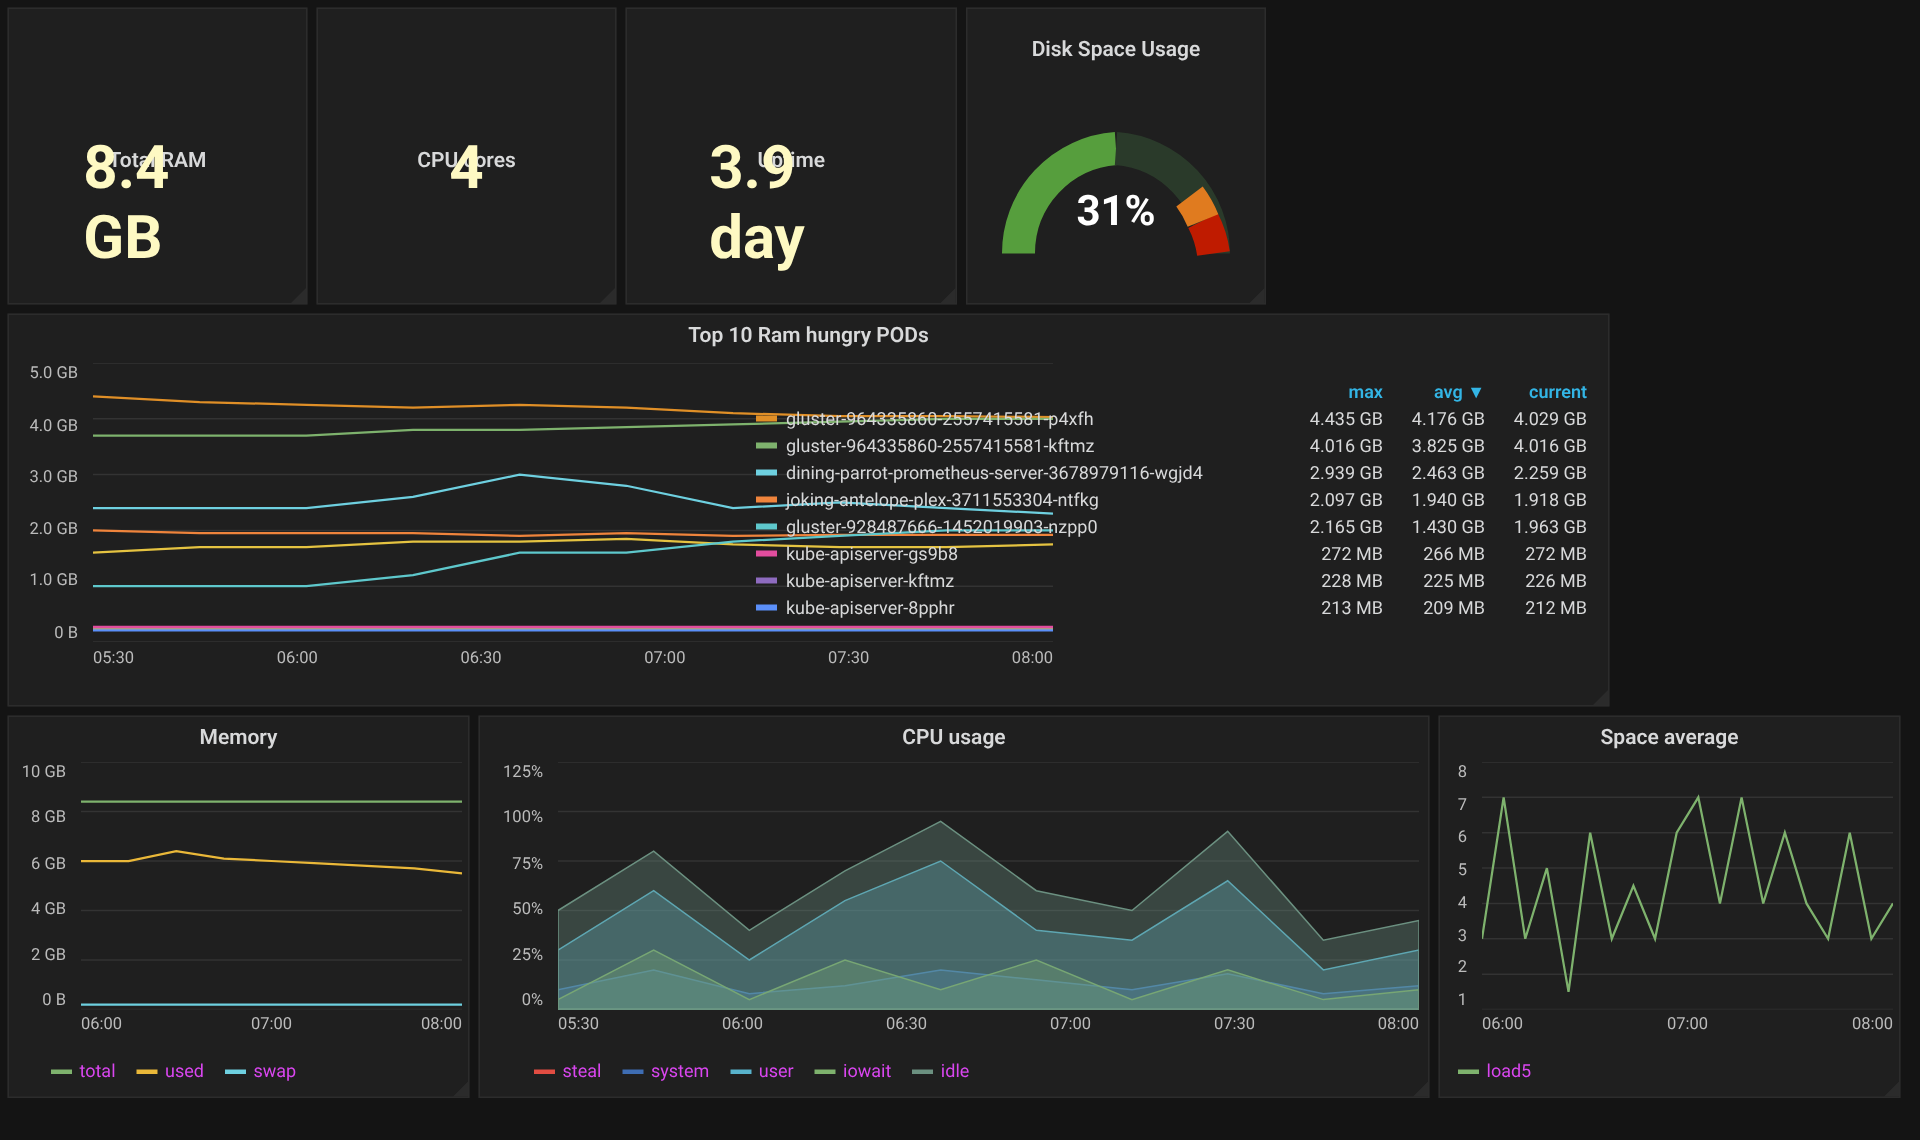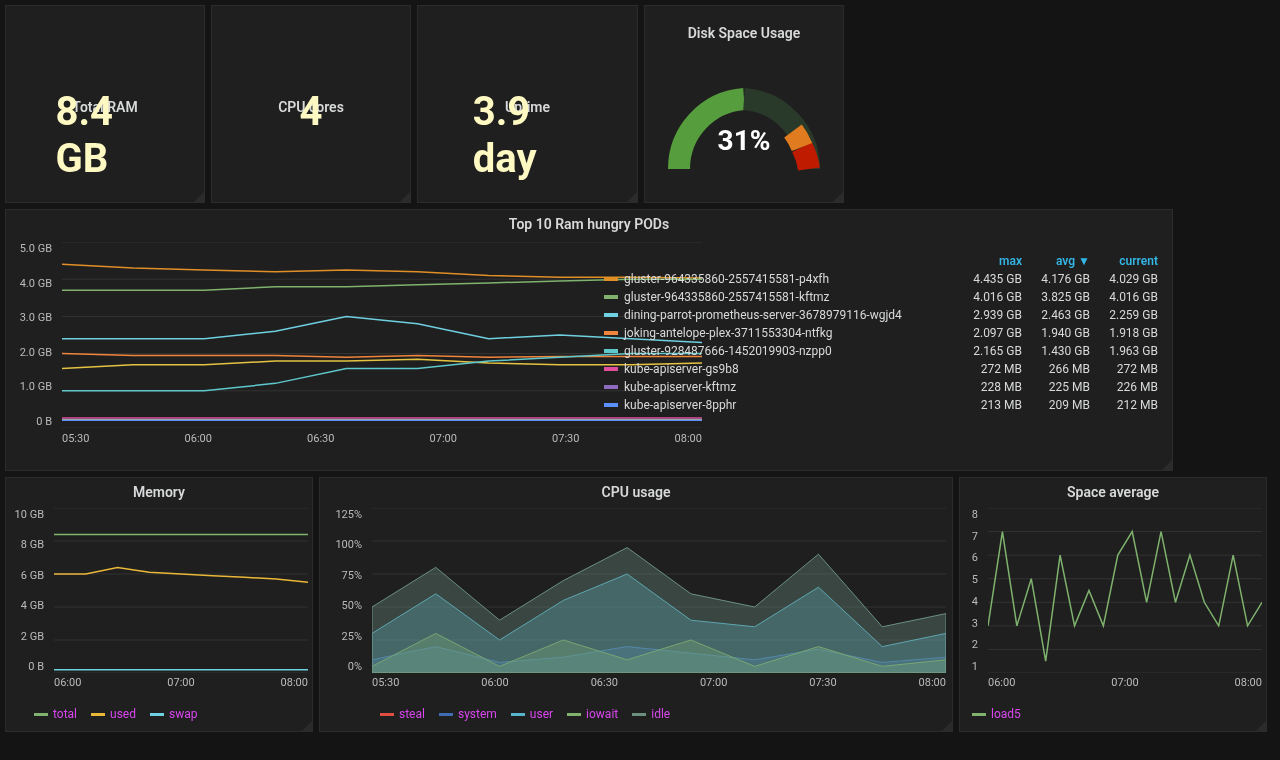--- a/index.html
+++ b/index.html
@@ -156,21 +156,21 @@
       <path d="M 90 40 A 70 70 0 0 1 155 110" fill="none" stroke="#2a3a2a" stroke-width="22"></path>
       <path d="M 148 88 A 70 70 0 0 1 155 110" fill="none" stroke="#bf1b00" stroke-width="22"></path>
       <path d="M 139 72 A 70 70 0 0 1 148 88" fill="none" stroke="#e07b1f" stroke-width="22"></path>
     </svg>
     <div class="gauge-val">31%</div>
     <div class="dragcorner"></div>
   </div>
 </div>
 
 <div class="row">
-  <div class="chart" style="width:1168px;height:262px">
+  <div class="chart" style="width:1068px;height:262px">
     <div class="panel-title">Top 10 Ram hungry PODs</div>
     <div class="yaxis" style="top:32px;height:186px;width:52px" id="yaxis0">
         <div>0 B</div>
         <div>1.0 GB</div>
         <div>2.0 GB</div>
         <div>3.0 GB</div>
         <div>4.0 GB</div>
         <div>5.0 GB</div>
       </div>
     <svg class="plotsvg" id="plot0" width="640" height="186" style="position:absolute;left:56px;top:32px">
@@ -343,21 +343,21 @@
         <path d="M0 165 L0 99 L63.77777777777777 59.39999999999999 L127.55555555555554 112.19999999999999 L191.33333333333331 72.6 L255.1111111111111 39.599999999999994 L318.8888888888889 85.8 L382.66666666666663 99 L446.44444444444446 46.2 L510.2222222222222 118.8 L574 105.6 L574 165 Z" fill="#6b9080" fill-opacity="0.35" stroke="#6b9080" stroke-width="1"></path>
       </svg>
     <div class="xaxis" style="left:52px;top:198px;width:574px" id="xaxis2">
         <div>05:30</div>
         <div>06:00</div>
         <div>06:30</div>
         <div>07:00</div>
         <div>07:30</div>
         <div>08:00</div>
       </div>
-    <div class="legendline" style="left:60px;bottom:10px" id="legend-cpu">
+    <div class="legendline" style="left:36px;bottom:10px" id="legend-cpu">
         <span class="item"><span class="swatch" style="background:#e24d42"></span>steal</span>
         <span class="item"><span class="swatch" style="background:#3e6db3"></span>system</span>
         <span class="item"><span class="swatch" style="background:#58b3cc"></span>user</span>
         <span class="item"><span class="swatch" style="background:#7eb26d"></span>iowait</span>
         <span class="item"><span class="swatch" style="background:#6b9080"></span>idle</span>
       </div>
     <div class="dragcorner"></div>
   </div>
   <div class="chart" style="width:308px;height:255px">
     <div class="panel-title">Space average</div>

